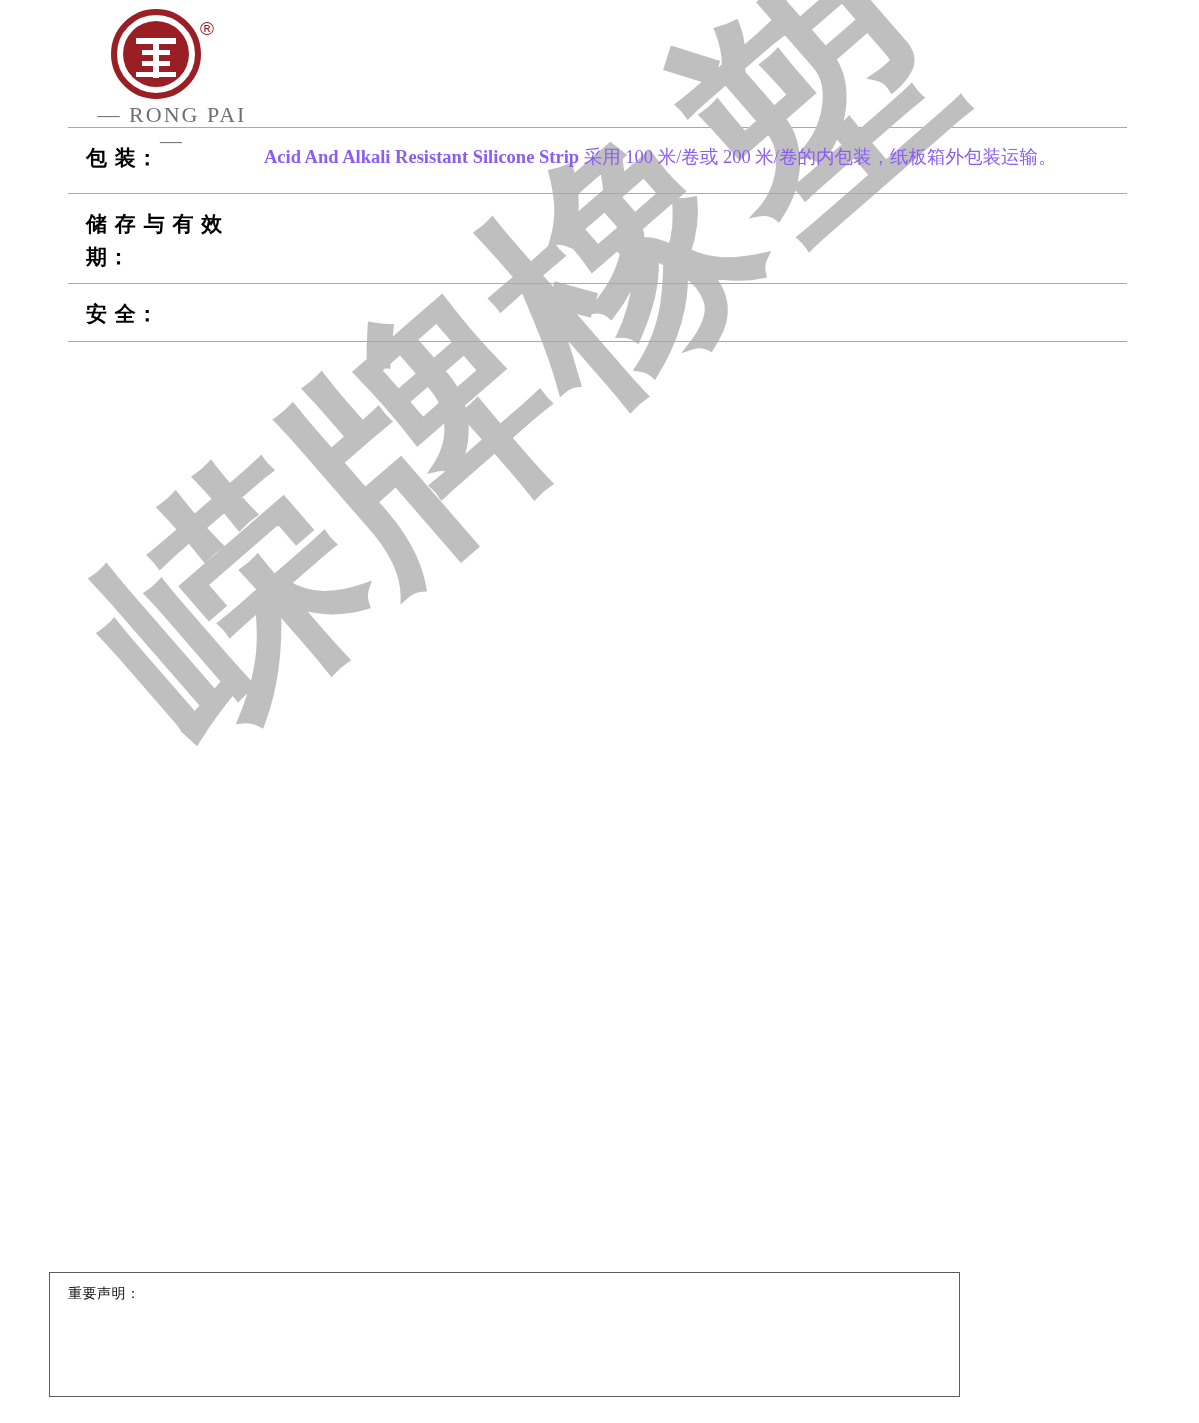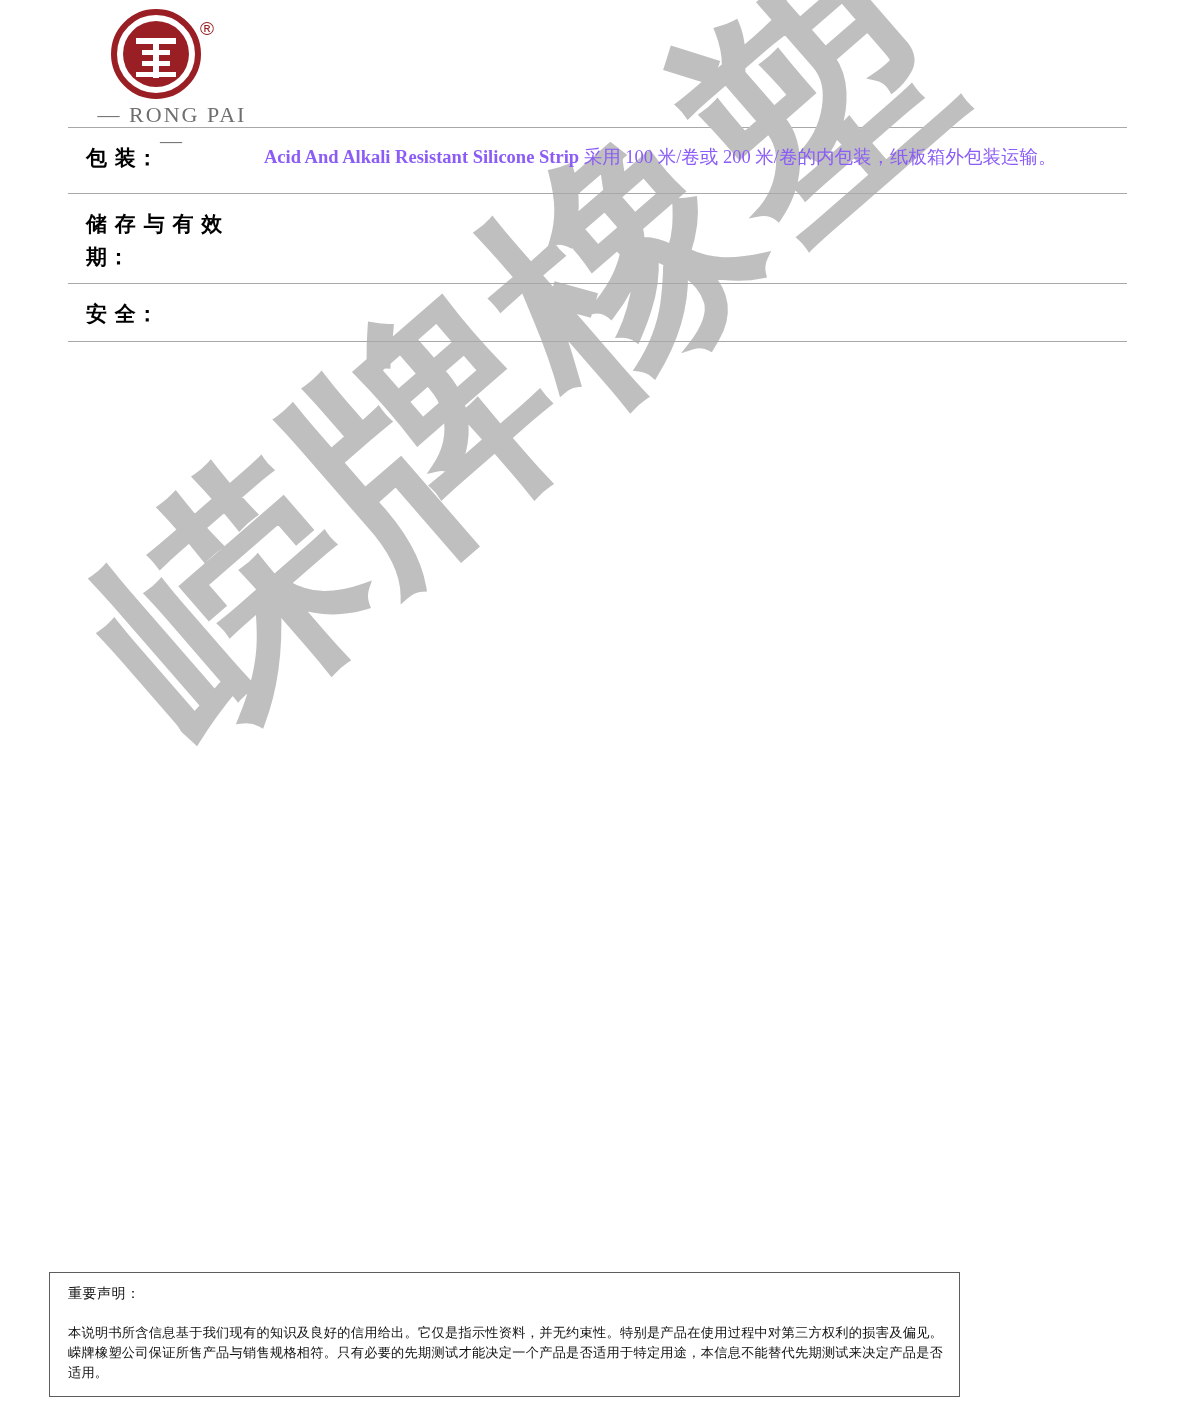--- a/index.html
+++ b/index.html
@@ -209,16 +209,15 @@
     </div>
 
     <div class="spec-row row-safety">
       <div class="spec-label">安 全：</div>
     </div>
 
   </div>
 
   <div class="statement">
     <div class="statement-title">重要声明：</div>
-    <div class="statement-body">本说明书所含信息基于我们现有的知识及良好的信用给出。它仅是指示性资料，并无约束性。特别是产品在使用过程中对第三方权利的损害及偏见。嵘牌橡塑公司保证所售产品与销售规格相符。只有必要的先期测试才能决定一个产品是否适用于特定用途，本信息不能替代先期测试来决定产品是否适用。</div>
   </div>
 
 </div>
 
 </body></html>

